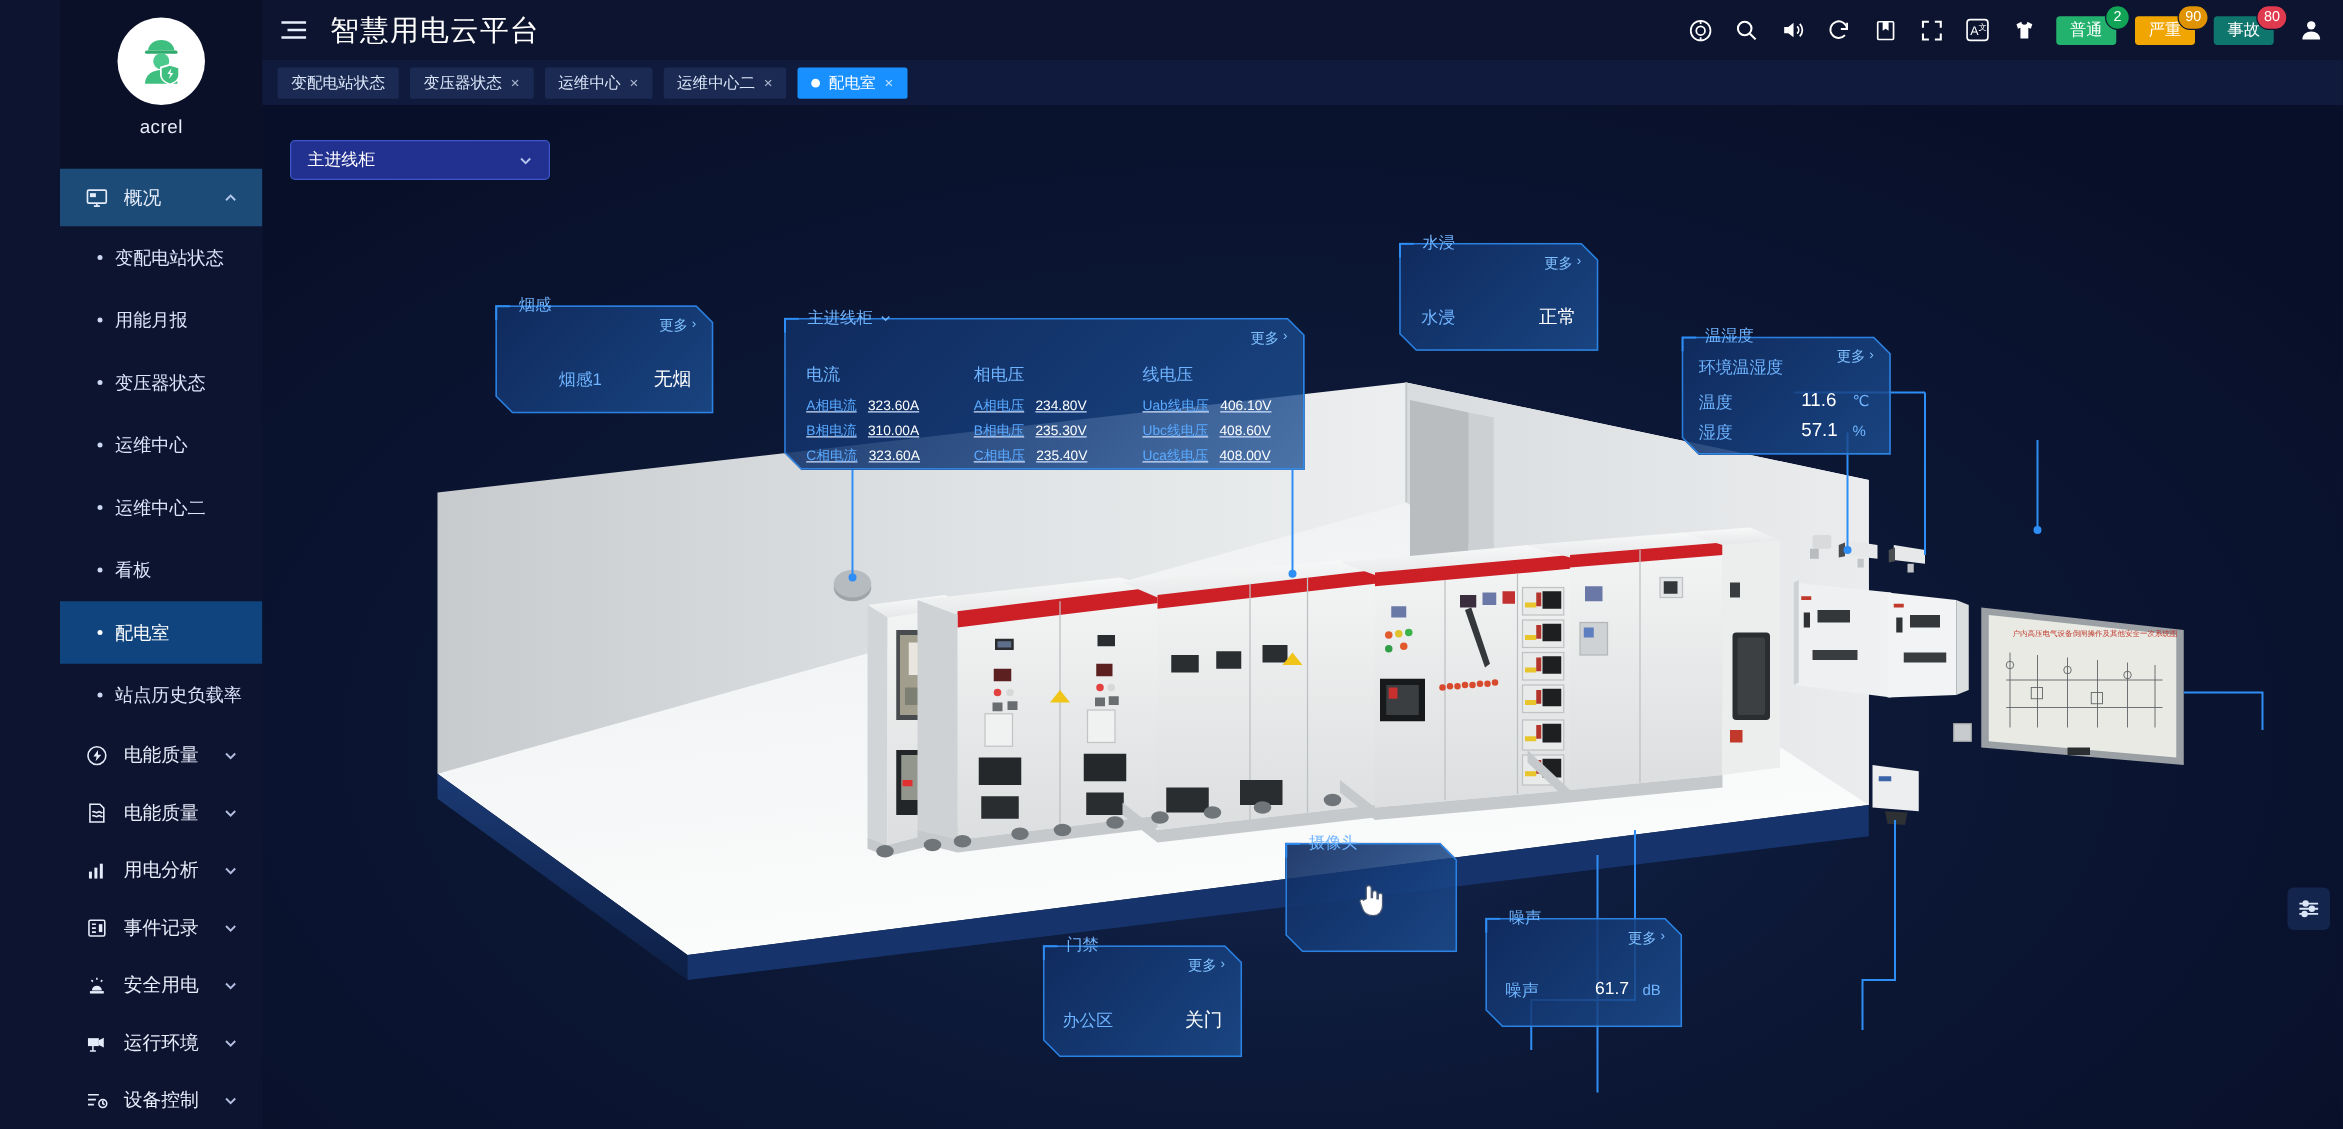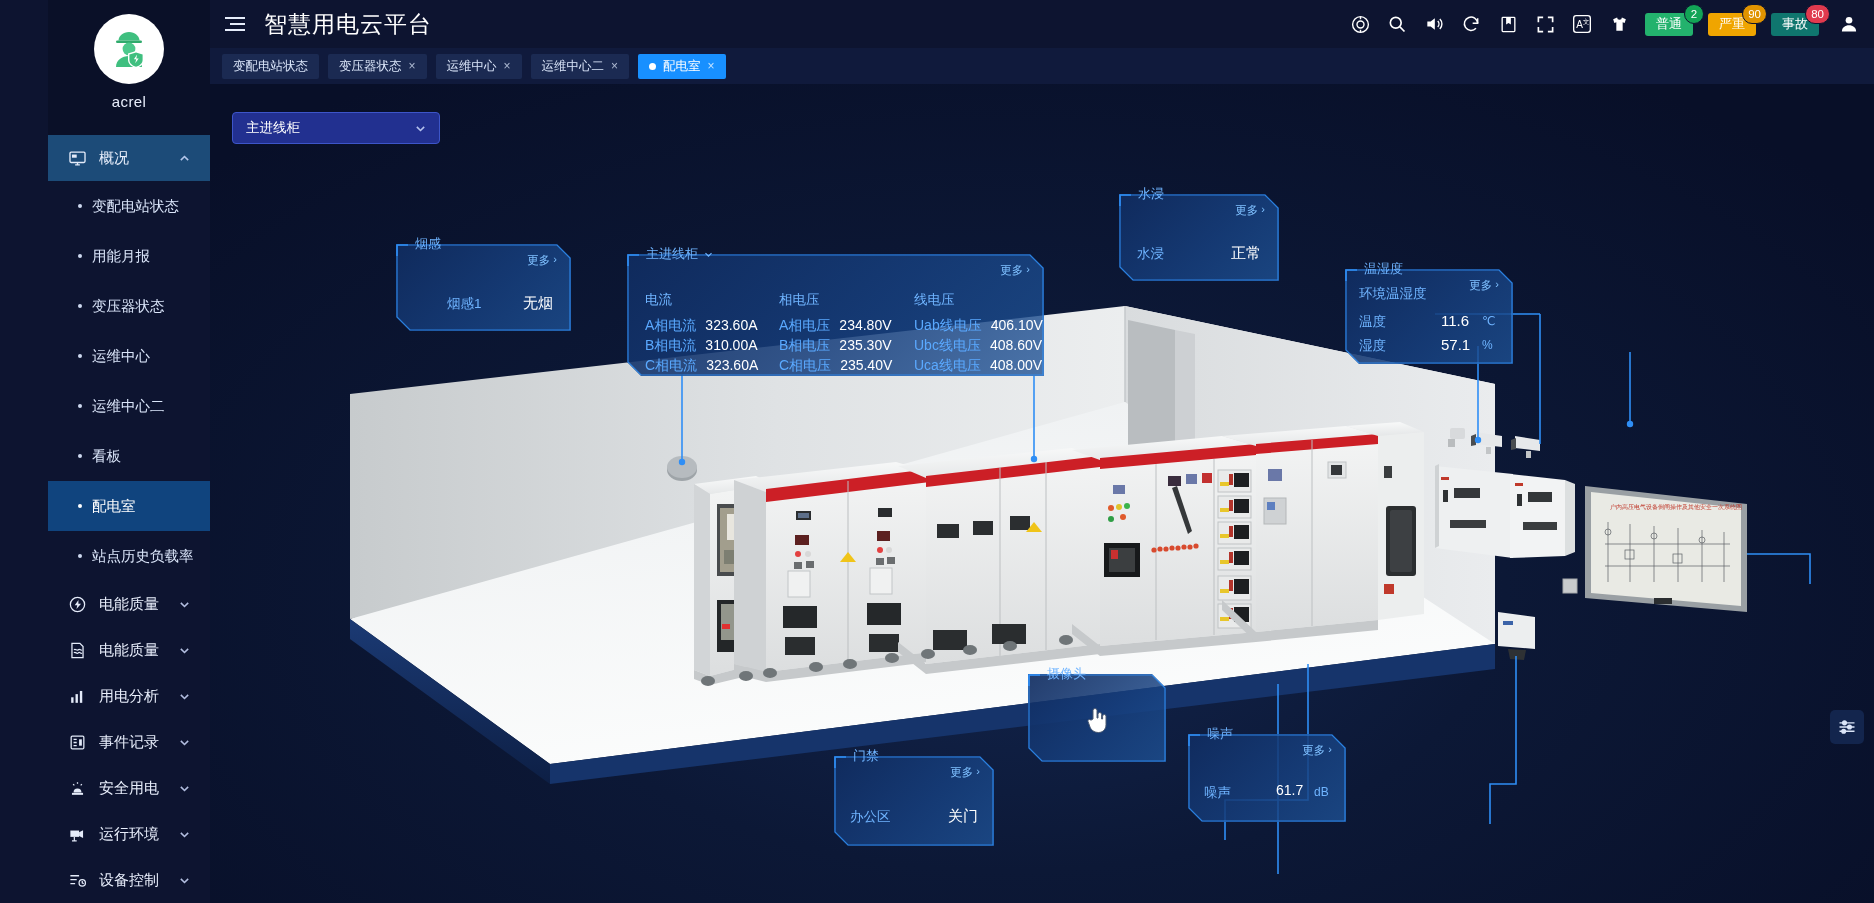--- a/index.html
+++ b/index.html
@@ -100,21 +100,21 @@
     cursor:pointer; display:flex; gap:3px; z-index:5; }
   .more .ar { font-size:11px; }
   .row { position:absolute; display:flex; align-items:baseline; }
   .k { color:#6fb4ff; font-size:13.5px; }
   .v { color:#ffffff; font-size:13.5px; }
   .u { color:#6fb4ff; font-size:12px; }
 
   
   #card-main { left:417px; top:170px; width:417px; height:122px; }
   #card-main .col-head { position:absolute; font-size:13.5px; color:#6fb4ff; }
-  #card-main .mrow { position:absolute; font-size:14px; white-space:nowrap; }
+  #card-main .mrow { position:absolute; font-size:11px; white-space:nowrap;text-decoration:underline; }
   #card-main .mrow .mk { color:#5aa9ff; }
   #card-main .mrow .mv { color:#ffffff; margin-left:9px; }
 
   .cursor-hand { position:absolute; left:50%; top:52%; transform:translate(-50%,-50%); }
 </style>
 </head>
 <body>
 
 <div id="sidebar">
   <div id="profile">

